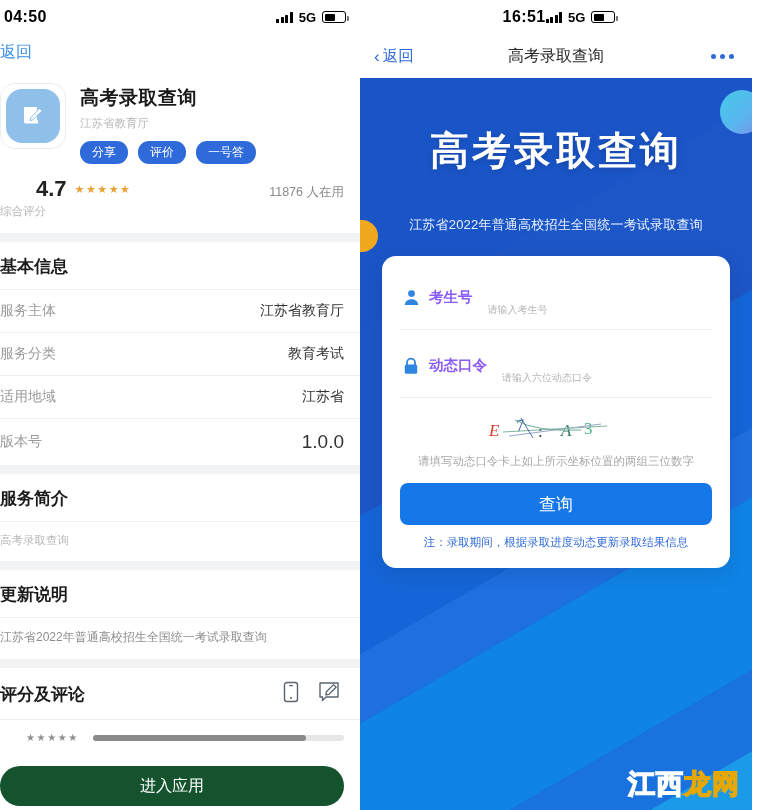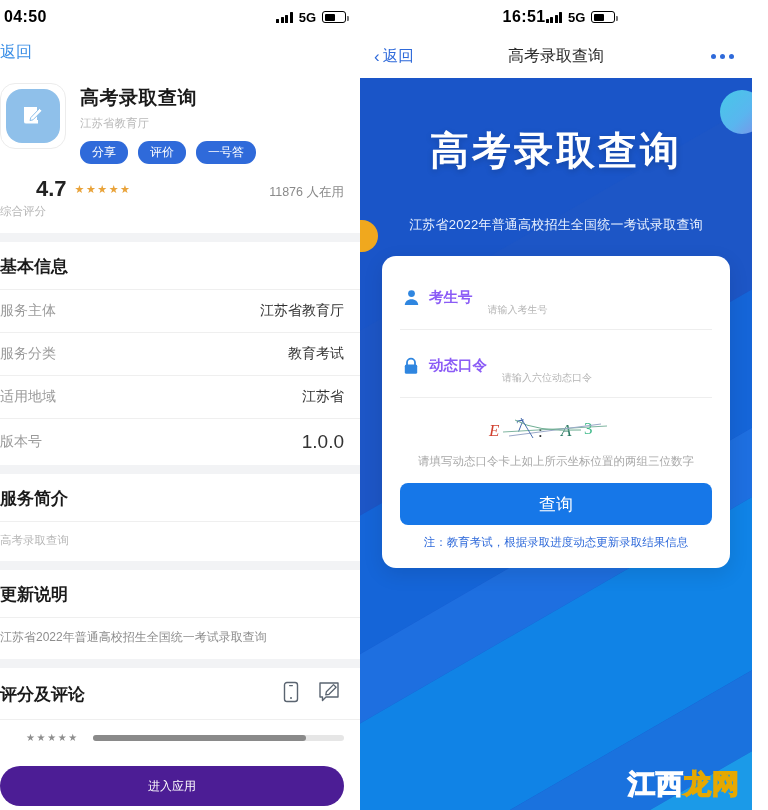--- a/index.html
+++ b/index.html
@@ -82,22 +82,22 @@
   .para.dark { font-size: 12px; color:#8d8d8d; }
 
   .review-row { display:flex; align-items:center; gap: 14px;
                 padding: 12px 16px 13px 48px; border-top:1px solid #efefef; }
   .stars-gray { font-size: 10px; color:#8e8e8e; letter-spacing: 1.6px; }
   .bar { flex:1; height: 6px; border-radius: 3px; background:#e6e6e6; position:relative; }
   .bar i { position:absolute; left:0; top:0; bottom:0; width:85%; background:#8a8a8a;
            border-radius: 3px; display:block; }
 
   .cta-wrap { padding: 10px 16px 0 22px; }
-  .cta { width: 100%; height: 40px; border-radius: 20px; background:#4c1d95; color:#fff;
-         font-size: 12px; display:flex; align-items:center; justify-content:center;
+  .cta { width: 100%; height: 40px; border-radius: 20px; background:#14532d; color:#fff;
+         font-size: 16px; display:flex; align-items:center; justify-content:center;
          border: none; font-family: inherit; }
 
   
   .right-panel { position: relative; width: 392px; height: 810px; flex: 0 0 392px;
                  background:#fff; overflow:hidden; }
   .r-statusbar { height: 34px; display:flex; align-items:center; justify-content: center;
                  padding: 0 18px 0 24px; background:#fff; }
   .navbar { height: 44px; display:flex; align-items:center; background:#fff;
             padding: 0 18px 0 14px; position: relative; }
   .nav-back { display:flex; align-items:center; gap:2px; color:#2f6ada; font-size: 15.5px; }
@@ -356,21 +356,21 @@
             <path d="M28 24 L120 12" stroke="#9aa8c8" stroke-width="1" fill="none"></path>
             <path d="M34 8 Q55 20 100 18" stroke="#6fae93" stroke-width="1" fill="none"></path>
             <path d="M40 6 L52 26" stroke="#4a6fae" stroke-width="1" fill="none"></path>
           </svg>
         </div>
 
         <div class="cap-hint">请填写动态口令卡上如上所示坐标位置的两组三位数字</div>
 
         <button class="query-btn">查询</button>
 
-        <div class="note">注：教育考试，根据录取进度动态更新录取结果信息</div>
+        <div class="note">注：录取期间，根据录取进度动态更新录取结果信息</div>
       </div>
 
       <div class="watermark">
         <span class="wm-a">江西</span><span class="wm-b">龙网</span>
       </div>
     </div>
   </div>
 
 </div>
 

